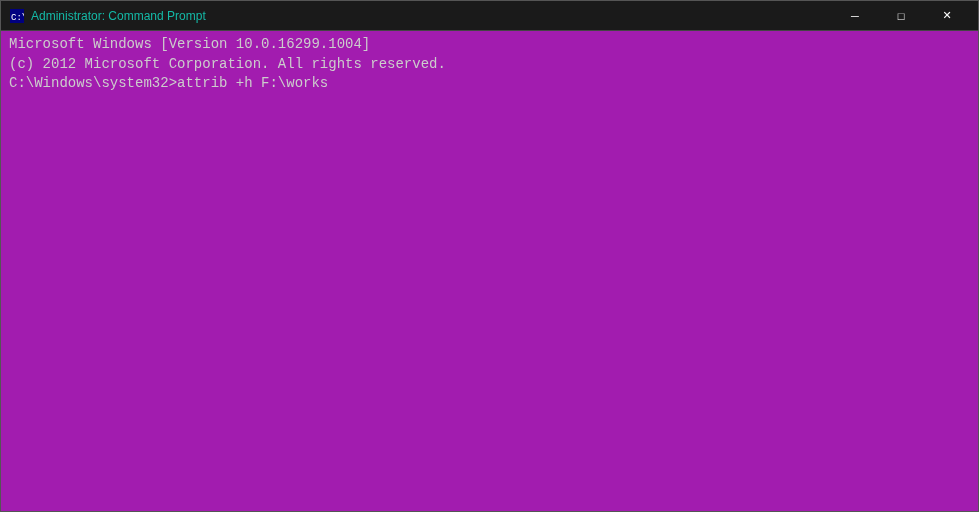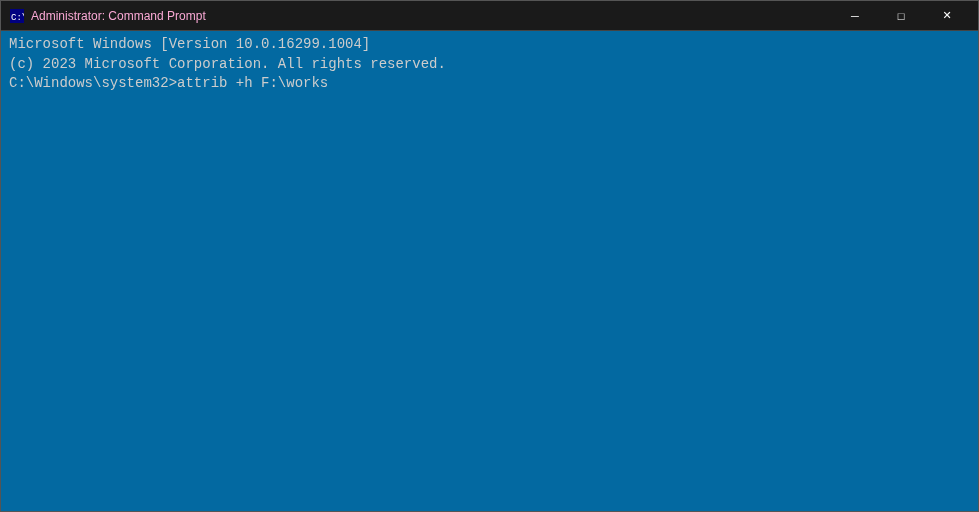--- a/index.html
+++ b/index.html
@@ -44,21 +44,21 @@
       justify-content: center;
     }
 
     .title-bar-icon svg {
       width: 14px;
       height: 14px;
     }
 
     .title-bar-text {
       flex: 1;
-      color: #f9a8d4;
+      color: #14b8a6;
       font-family: 'Segoe UI', Arial, sans-serif;
       font-size: 12px;
       font-weight: normal;
     }
 
     .title-bar-controls {
       display: flex;
       gap: 0;
     }
 
@@ -71,21 +71,21 @@
       font-size: 11px;
       cursor: pointer;
       display: flex;
       align-items: center;
       justify-content: center;
       font-family: 'Segoe UI', Arial, sans-serif;
     }
 
     .console-area {
       flex: 1;
-      background: #0369a1;
+      background: #a21caf;
       padding: 4px 8px;
       color: #cccccc;
       font-family: 'Courier New', Courier, monospace;
       font-size: 14px;
       line-height: 1.4;
       overflow: hidden;
     }
 
     .console-line {
       white-space: pre;
@@ -119,18 +119,18 @@
     <span class="title-bar-text">Administrator: Command Prompt</span>
     <div class="title-bar-controls">
       <button class="title-bar-btn">─</button>
       <button class="title-bar-btn">□</button>
       <button class="title-bar-btn close">✕</button>
     </div>
   </div>
 
   <div class="console-area">
     <div class="console-line">Microsoft Windows [Version 10.0.16299.1004]</div>
-    <div class="console-line">(c) 2023 Microsoft Corporation. All rights reserved.</div>
+    <div class="console-line">(c) 2012 Microsoft Corporation. All rights reserved.</div>
     <div class="console-line"></div>
     <div class="console-line">C:\Windows\system32&gt;attrib +h F:\works</div>
     <div class="console-line"></div>
   </div>
 </div>
 
 </body></html>

